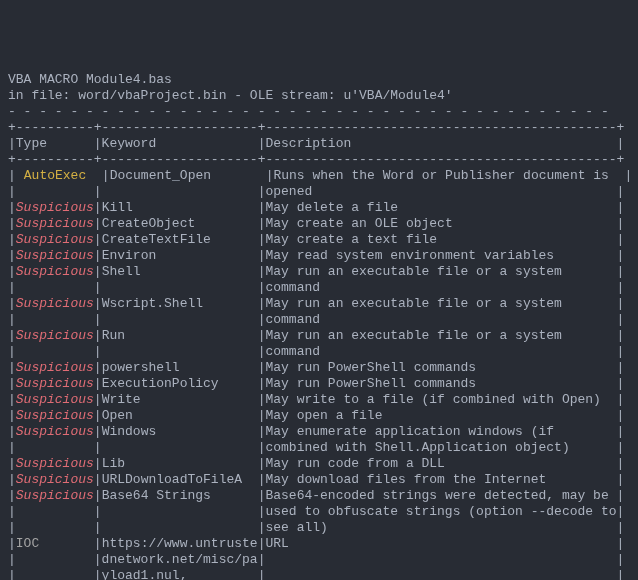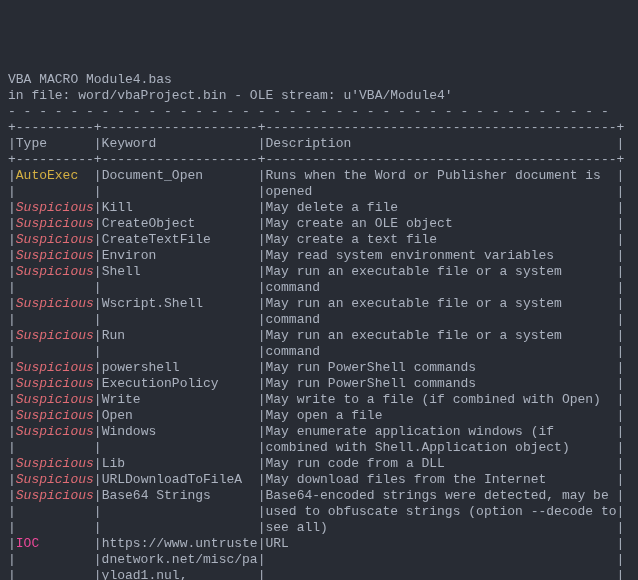--- a/index.html
+++ b/index.html
@@ -6,23 +6,23 @@
 body {
   background: #282c34;
   color: #abb2bf;
   font-family: 'Consolas', 'Monaco', 'Courier New', monospace;
   font-size: 13px;
   line-height: 16px;
   padding: 8px;
   white-space: pre;
   width: 638px;
 }
-.autoexec { color: #d4b043; }
+.autoexec { color: #d4b043; margin-left: 8px; }
 .suspicious { color: #e06c75; font-style: italic; }
-.ioc { color: #ec4899; }
+.ioc { color: #a3a3a3; }
 .line { display: block; }
 </style>
 </head>
 <body>
 
 
 
 <div id="output"><span class="line">VBA MACRO Module4.bas</span><span class="line">in file: word/vbaProject.bin - OLE stream: u'VBA/Module4'</span><span class="line">- - - - - - - - - - - - - - - - - - - - - - - - - - - - - - - - - - - - - - - </span><span class="line">+----------+--------------------+---------------------------------------------+</span><span class="line">|Type      |Keyword             |Description                                  |</span><span class="line">+----------+--------------------+---------------------------------------------+</span><span class="line">|<span class="autoexec">AutoExec  </span>|Document_Open       |Runs when the Word or Publisher document is  |</span><span class="line">|          |                    |opened                                       |</span><span class="line">|<span class="suspicious">Suspicious</span>|Kill                |May delete a file                            |</span><span class="line">|<span class="suspicious">Suspicious</span>|CreateObject        |May create an OLE object                     |</span><span class="line">|<span class="suspicious">Suspicious</span>|CreateTextFile      |May create a text file                       |</span><span class="line">|<span class="suspicious">Suspicious</span>|Environ             |May read system environment variables        |</span><span class="line">|<span class="suspicious">Suspicious</span>|Shell               |May run an executable file or a system       |</span><span class="line">|          |                    |command                                      |</span><span class="line">|<span class="suspicious">Suspicious</span>|Wscript.Shell       |May run an executable file or a system       |</span><span class="line">|          |                    |command                                      |</span><span class="line">|<span class="suspicious">Suspicious</span>|Run                 |May run an executable file or a system       |</span><span class="line">|          |                    |command                                      |</span><span class="line">|<span class="suspicious">Suspicious</span>|powershell          |May run PowerShell commands                  |</span><span class="line">|<span class="suspicious">Suspicious</span>|ExecutionPolicy     |May run PowerShell commands                  |</span><span class="line">|<span class="suspicious">Suspicious</span>|Write               |May write to a file (if combined with Open)  |</span><span class="line">|<span class="suspicious">Suspicious</span>|Open                |May open a file                              |</span><span class="line">|<span class="suspicious">Suspicious</span>|Windows             |May enumerate application windows (if        |</span><span class="line">|          |                    |combined with Shell.Application object)      |</span><span class="line">|<span class="suspicious">Suspicious</span>|Lib                 |May run code from a DLL                      |</span><span class="line">|<span class="suspicious">Suspicious</span>|URLDownloadToFileA  |May download files from the Internet         |</span><span class="line">|<span class="suspicious">Suspicious</span>|Base64 Strings      |Base64-encoded strings were detected, may be |</span><span class="line">|          |                    |used to obfuscate strings (option --decode to|</span><span class="line">|          |                    |see all)                                     |</span><span class="line">|<span class="ioc">IOC       </span>|https://www.untruste|URL                                          |</span><span class="line">|          |dnetwork.net/misc/pa|                                             |</span><span class="line">|          |yload1.nul,         |                                             |</span></div>
 
 

